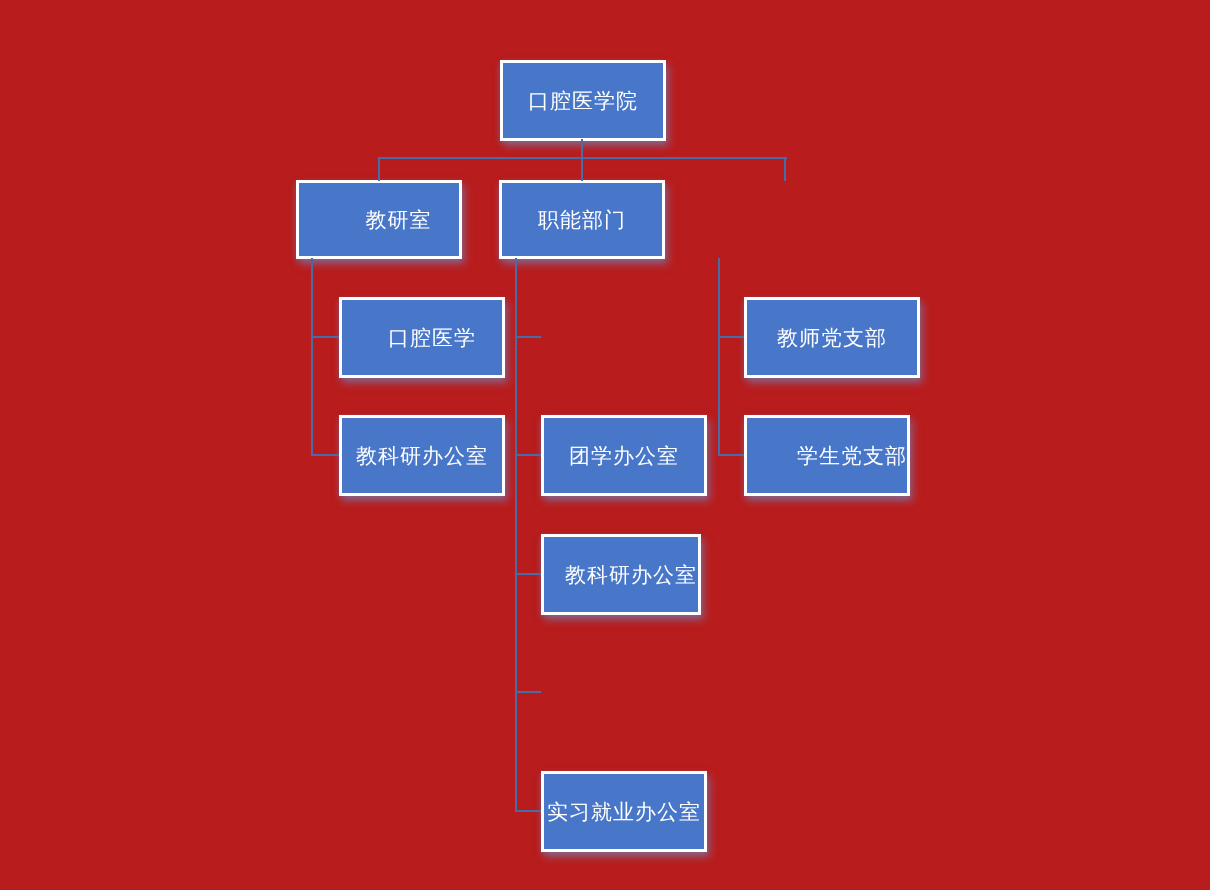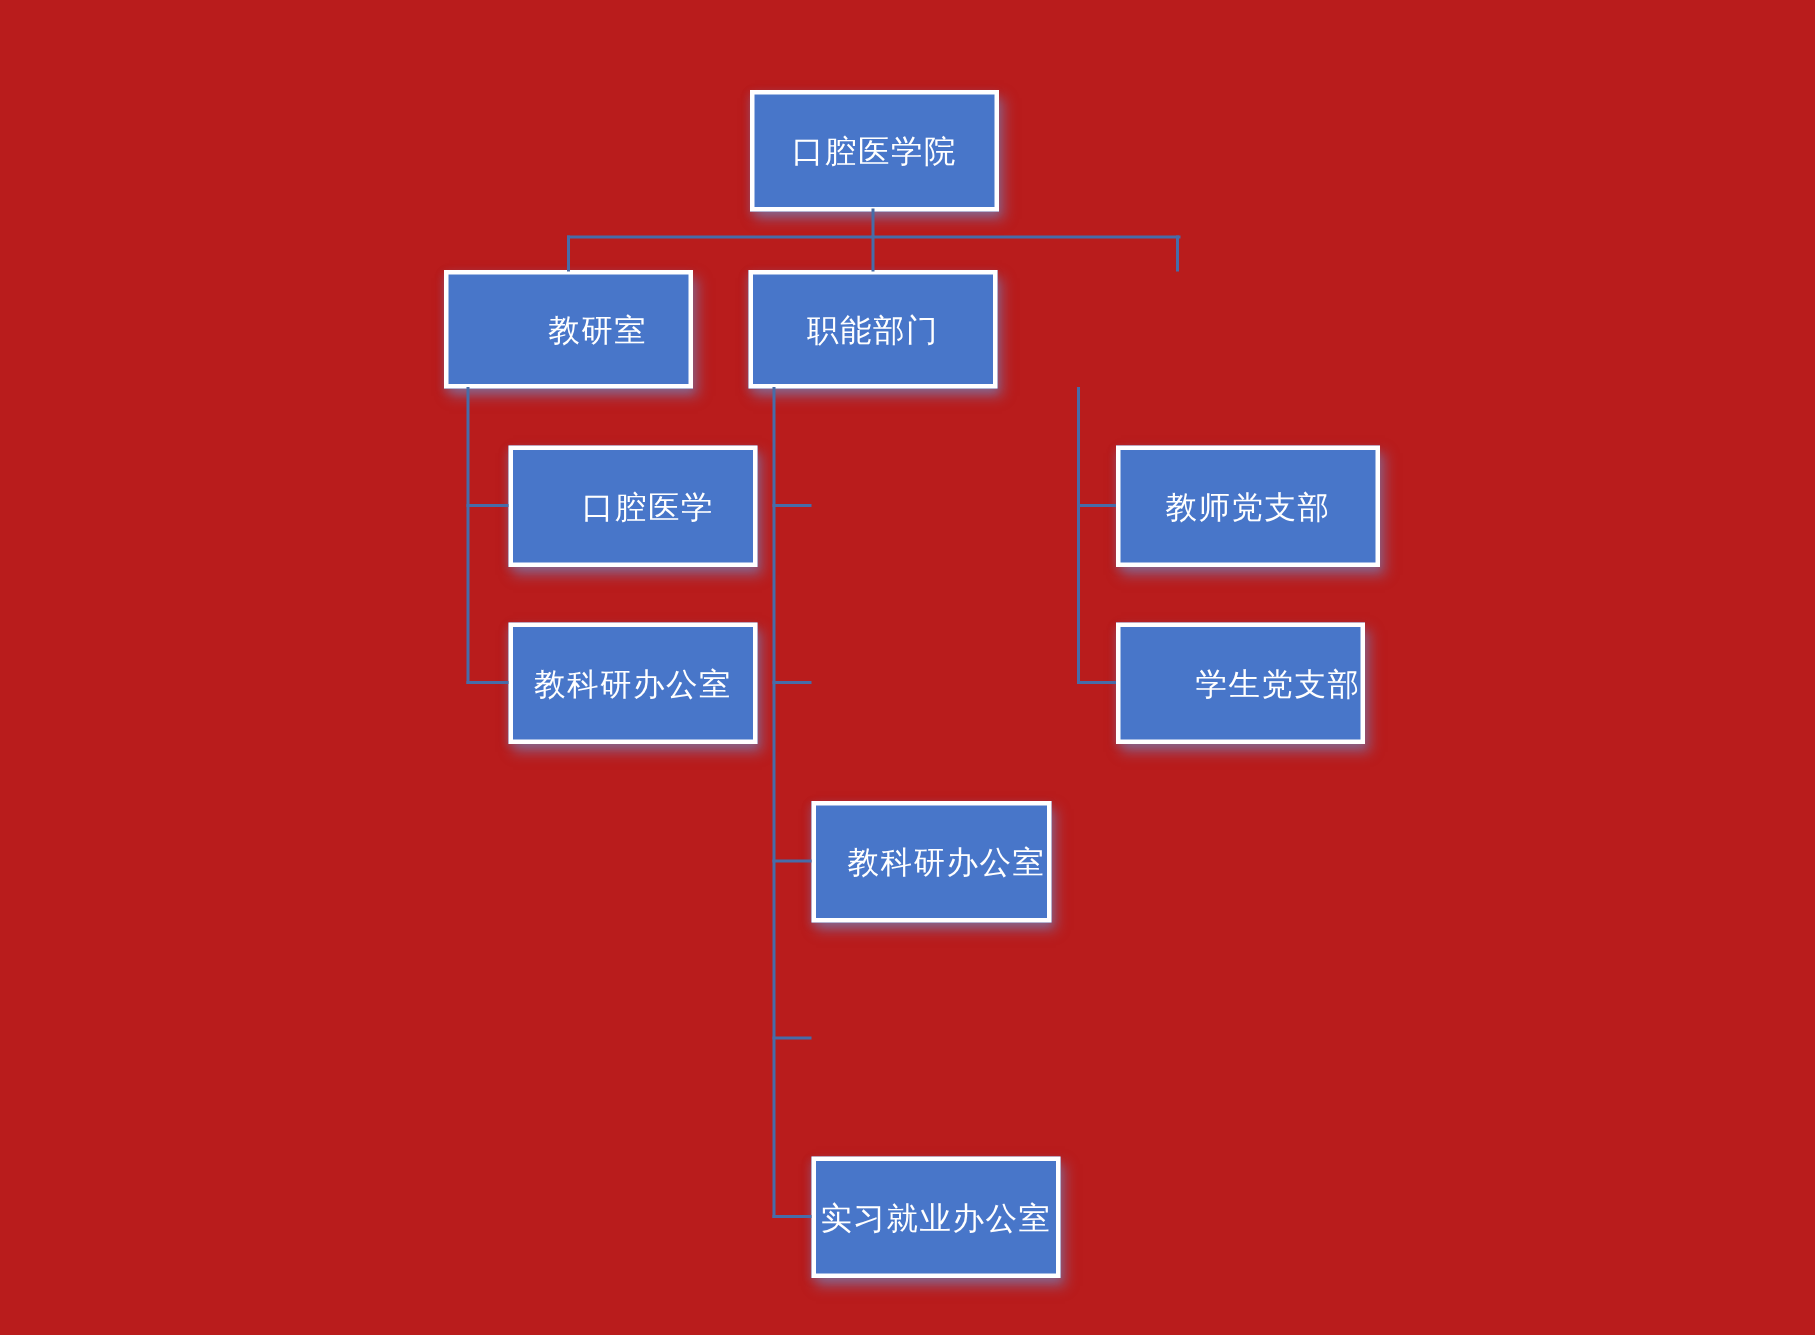--- a/index.html
+++ b/index.html
@@ -56,20 +56,23 @@
     <span class="label">职能部门</span>
   </div>
 
   <div class="node" style="left:339px; top:297px; height:81px; width:166px;padding-left:20px;">
     <span class="label">口腔医学</span>
   </div>
   <div class="node" style="left:339px; top:415px; height:81px; width:166px;">
     <span class="label">教科研办公室</span>
   </div>
 
+  <div class="node" style="left:541px; top:415px; height:81px; width:166px;">
+    <span class="label">团学办公室</span>
+  </div>
   <div class="node" style="left:541px; top:534px; height:81px; width:160px;padding-left:20px;">
     <span class="label">教科研办公室</span>
   </div>
   <div class="node" style="left:541px; top:771px; height:81px; width:166px;">
     <span class="label">实习就业办公室</span>
   </div>
 
   <div class="node" style="left:744px; top:297px; height:81px; width:176px;">
     <span class="label">教师党支部</span>
   </div>

